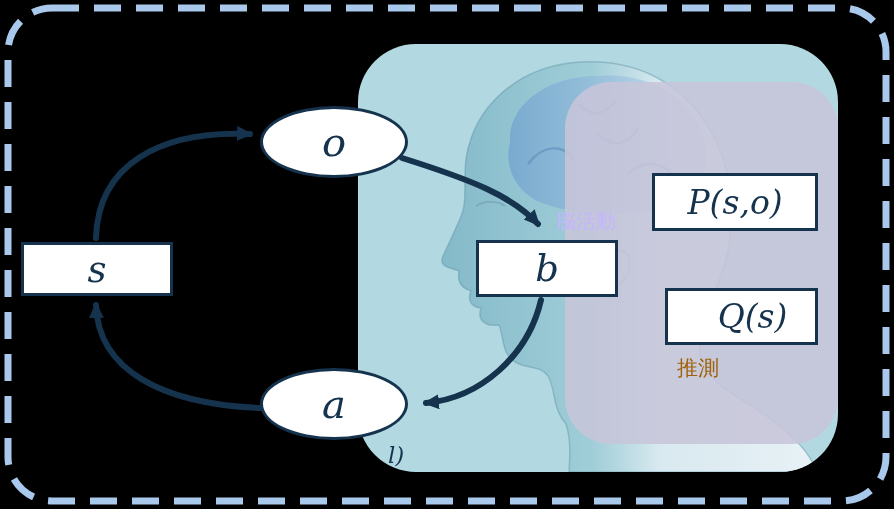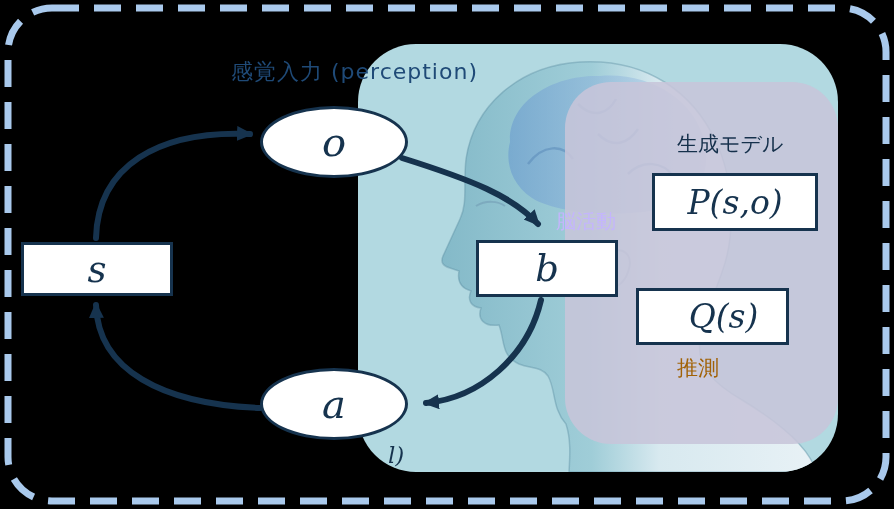--- a/index.html
+++ b/index.html
@@ -35,21 +35,21 @@
   .brain-activity-label { left:556px; top:208px; font-size:20px; color:#c4b5fd; }
   .genmodel-label { left:677px; top:130px; font-size:21px; color:#15304b; }
   .inference-label { left:677px; top:354px; font-size:21px; color:#a16207; }
   .fragment { left:388px; top:444px; font-size:23px; z-index:5; position:absolute; }
 
   .node-o { left:260px; top:106px; width:148px; height:72px; font-size:40px; }
   .node-a { left:260px; top:368px; width:148px; height:72px; font-size:40px; }
   .node-s { left:21px;  top:242px; width:152px; height:54px; font-size:37px; }
   .node-b { left:476px; top:240px; width:142px; height:57px; font-size:37px; }
   .p-box  { left:652px; top:173px; width:166px; height:58px; font-size:33px; }
-  .q-box  { left:636px; top:288px; width:153px; height:57px; font-size:33px;padding-left:22px; }
+  .q-box  { left:665px; top:288px; width:153px; height:57px; font-size:33px;padding-left:22px; }
 </style>
 </head>
 <body>
 
 <div class="canvas">
 
   <svg class="layer" width="894" height="509" aria-hidden="true">
     <rect x="8" y="8" width="878" height="493" rx="44" fill="none" stroke="#a9c9ec" stroke-width="7" stroke-dasharray="27 15"></rect>
   </svg>
 
@@ -95,23 +95,21 @@
       </marker>
     </defs>
     <g fill="none" stroke="#16334e" stroke-width="6" stroke-linecap="round">
       <path marker-end="url(#ah)" d="M 96 238 C 98 166 158 130 250 134"></path>
       <path marker-end="url(#ah)" d="M 402 158 C 472 180 512 196 538 224"></path>
       <path marker-end="url(#ah)" d="M 541 300 C 528 356 480 398 426 403"></path>
       <path marker-end="url(#ah)" d="M 260 408 C 162 404 98 370 96 305"></path>
     </g>
   </svg>
 
-  <div class="jp-label perception-label">感覚入力 (perception)</div>
   <div class="jp-label brain-activity-label">脳活動</div>
-  <div class="jp-label genmodel-label">生成モデル</div>
   <div class="jp-label inference-label">推測</div>
   <div class="mathit fragment">l)</div>
 
   <div class="node ellipse node-o">
     <span class="mathit">o</span>
   </div>
   <div class="node node-s">
     <span class="mathit">s</span>
   </div>
   <div class="node ellipse node-a">

